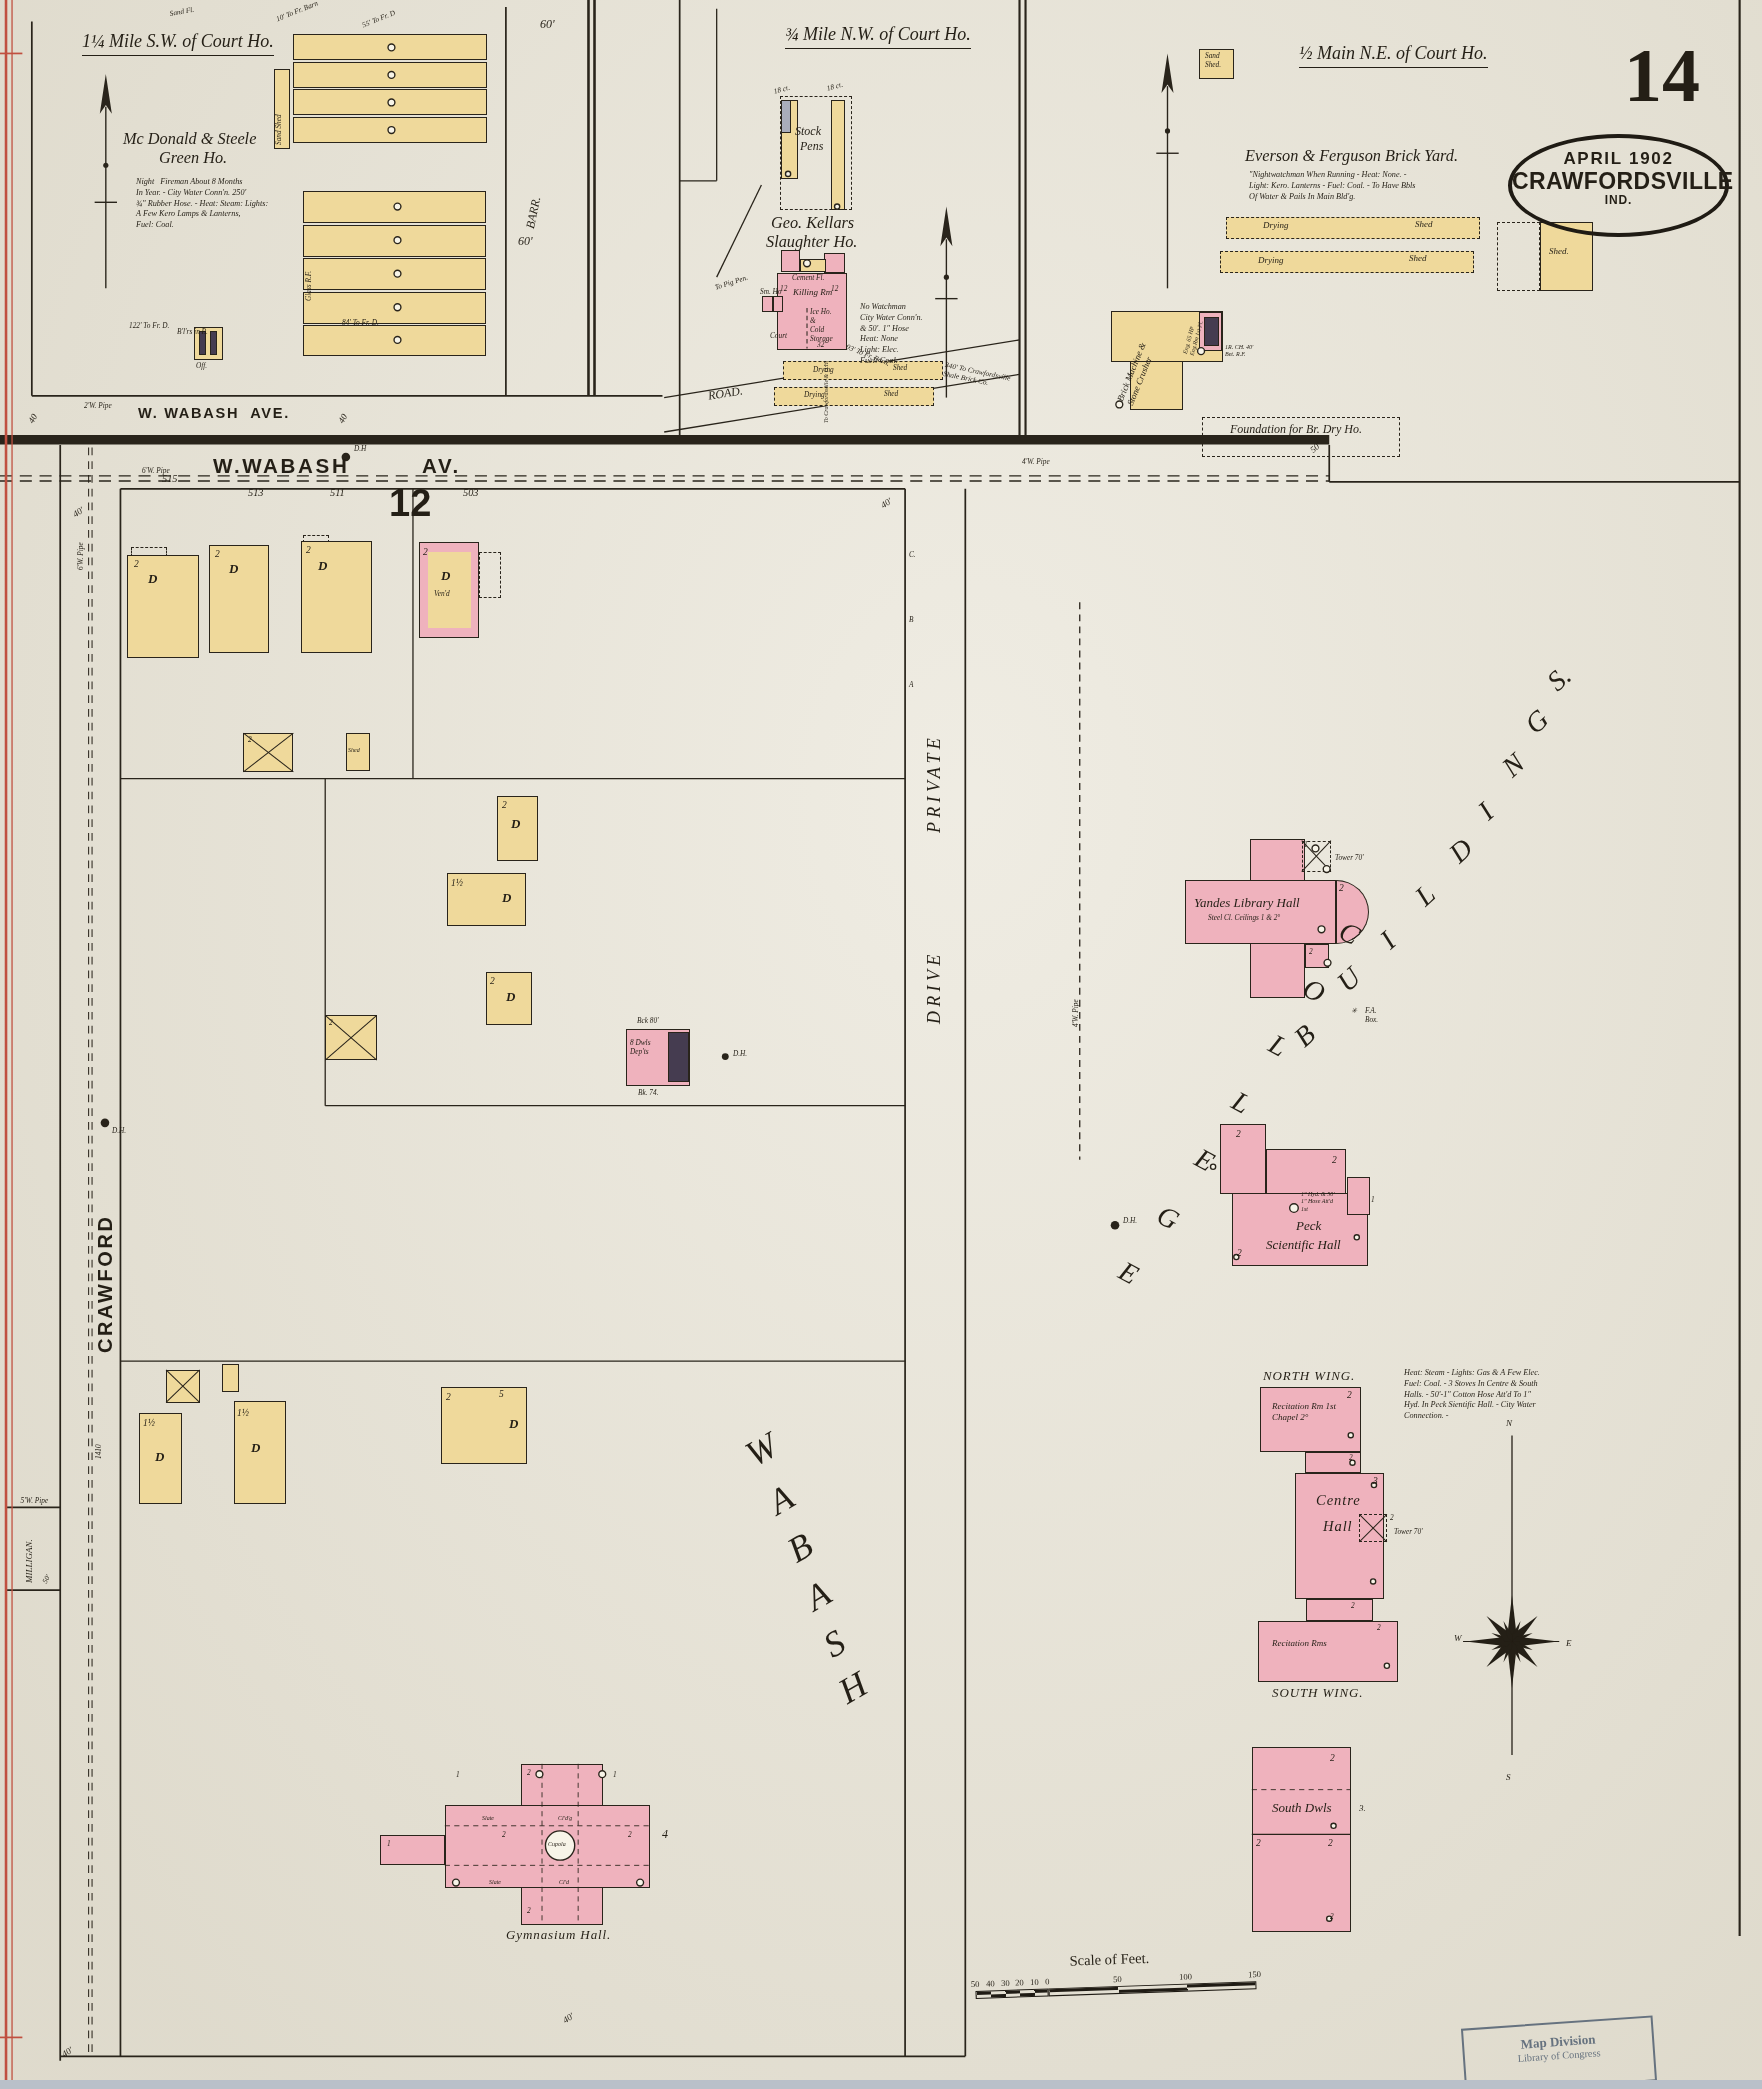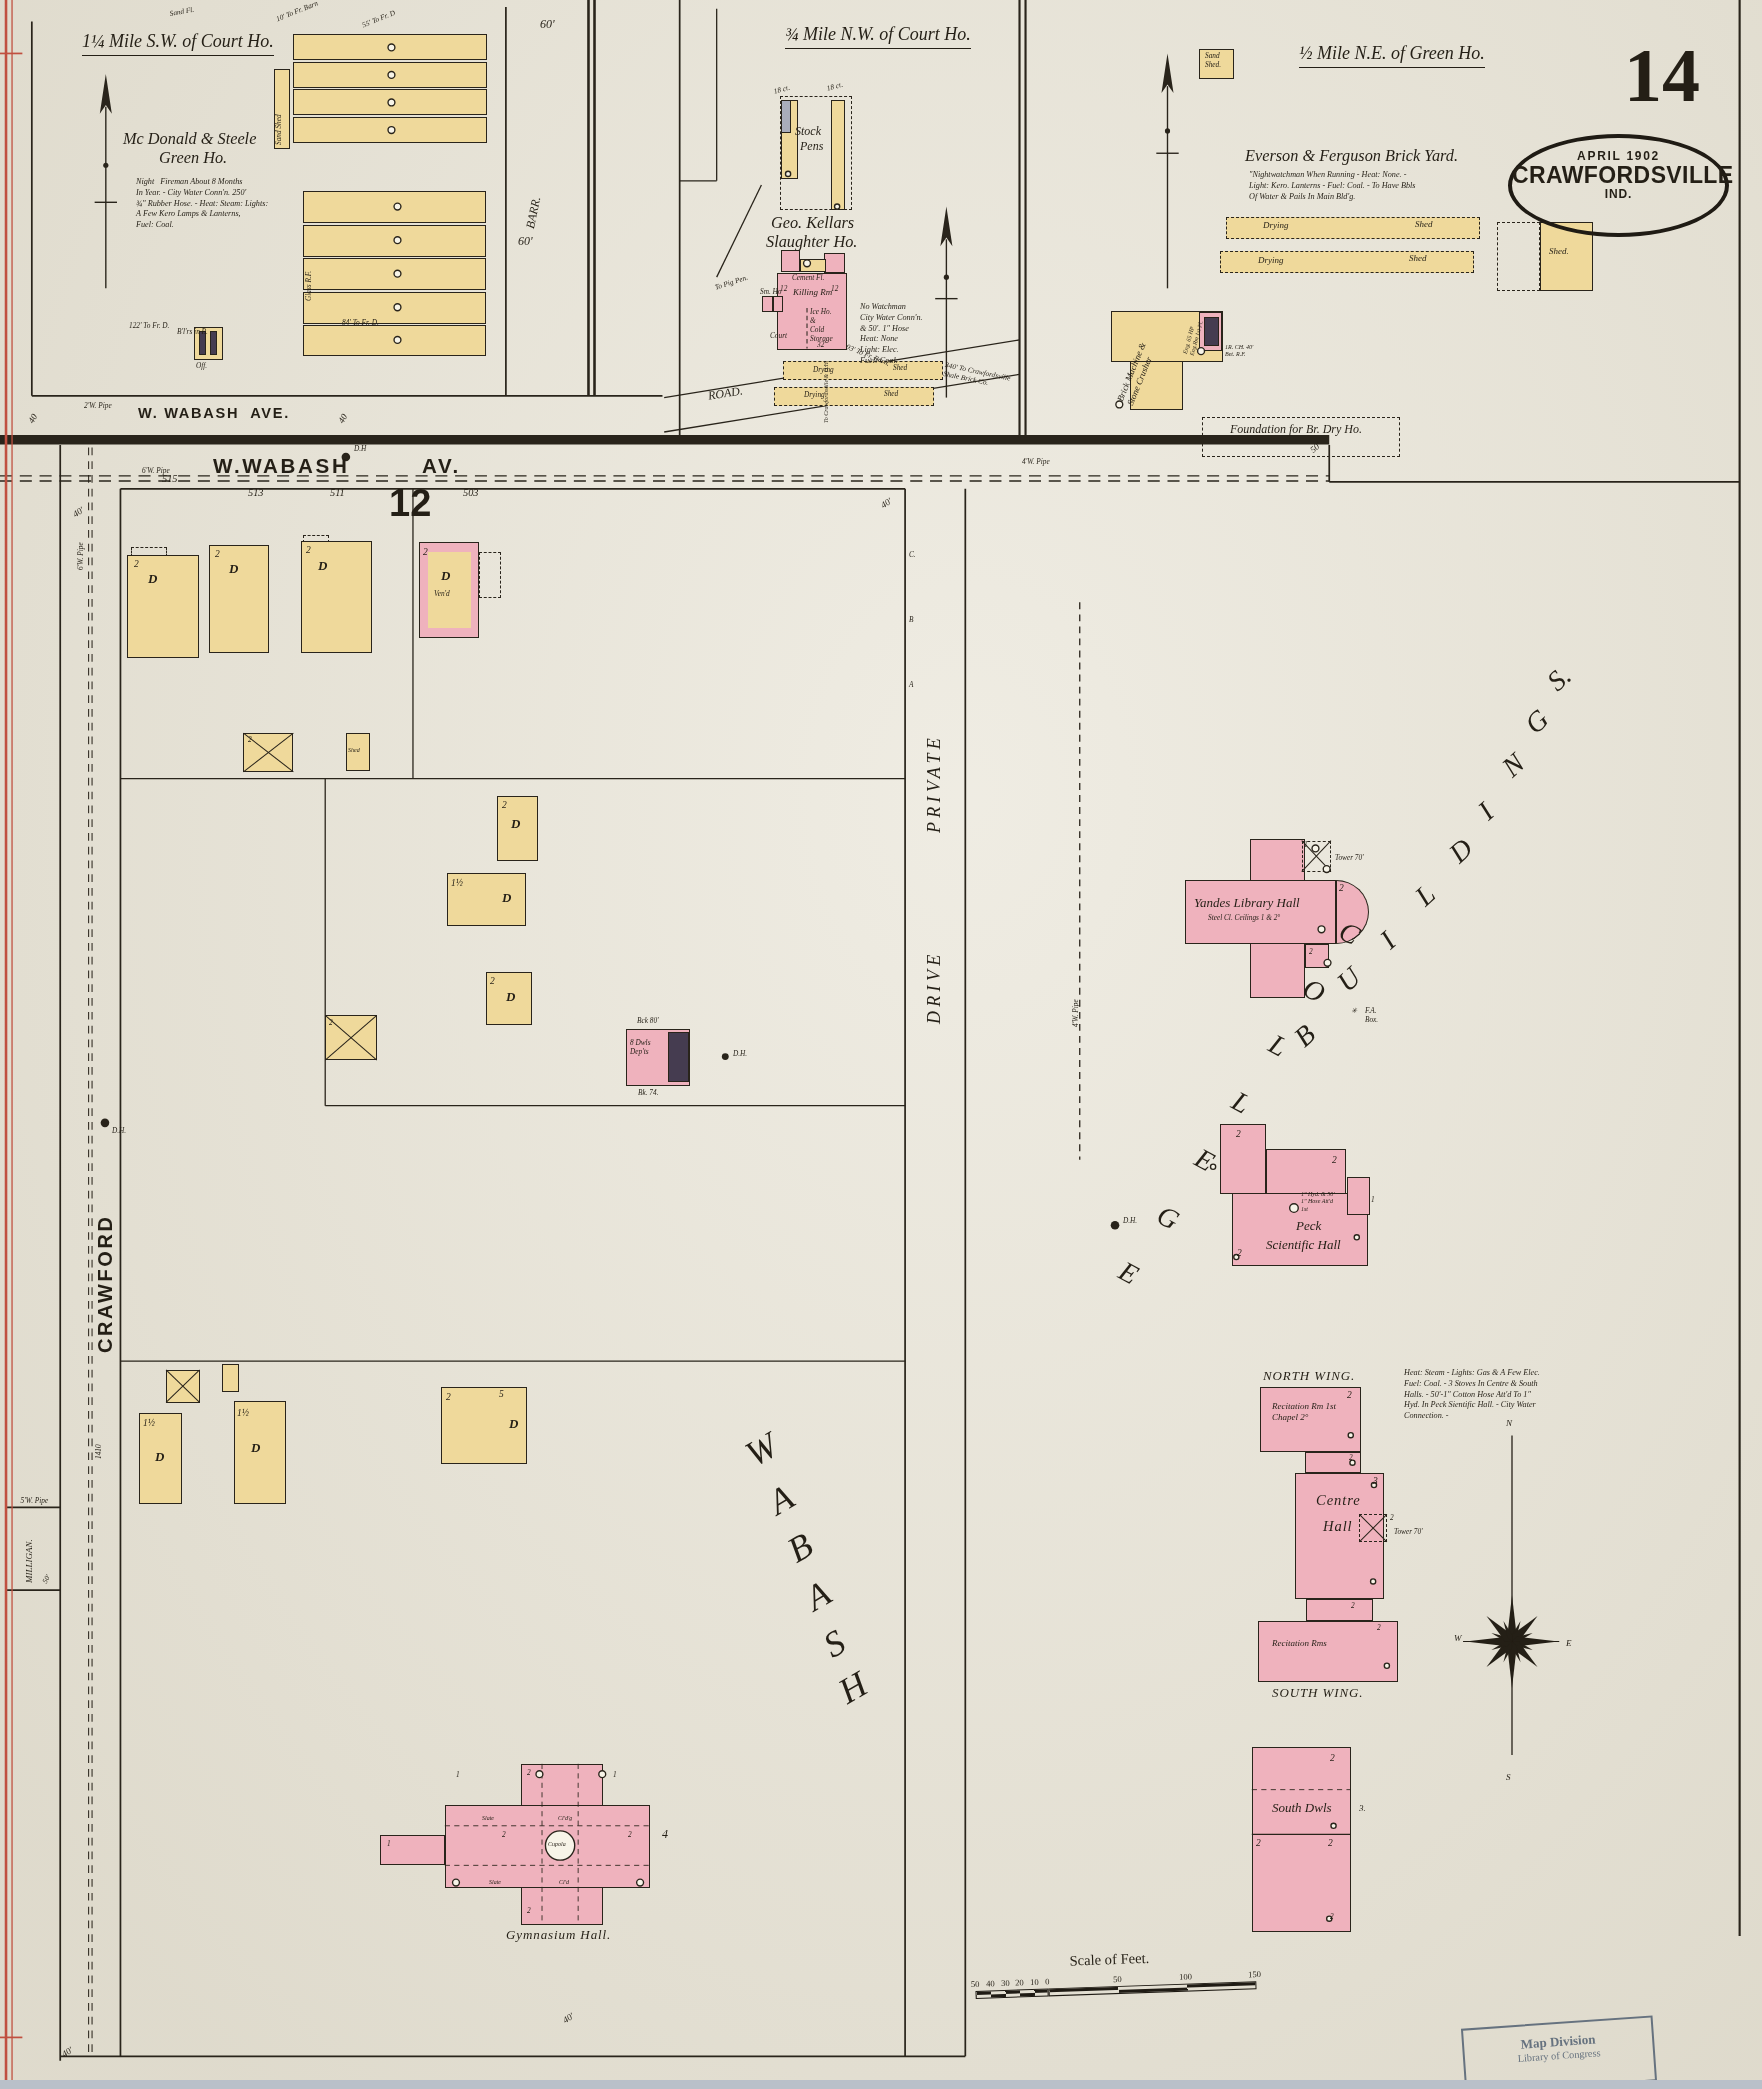--- a/index.html
+++ b/index.html
@@ -33,21 +33,21 @@
   .street{font-size:20.6px;letter-spacing:2.6px}
   .street2{font-size:14.6px;letter-spacing:1.7px}
   .vstreet{font-size:20px;letter-spacing:2.6px}
   .vstreet2{font-size:18px;letter-spacing:4.3px}
   .blocknum{font-size:38px}
   .pagenum{font-size:76px;font-weight:bold;font-style:normal}
   .bigA{font-size:36px}
   .bigB{font-size:28px}
   .oval{position:absolute;left:1508px;top:134px;width:213px;height:95px;border:4.3px solid #1f1b14;border-radius:50%;
     text-align:center;font-family:"Liberation Sans",sans-serif;font-weight:bold}
-  .oval .l1{font-size:12px;letter-spacing:1.7px;margin-top:11.2px}
+  .oval .l1{font-size:17px;letter-spacing:1.7px;margin-top:11.2px}
   .oval .l2{font-size:23px;letter-spacing:0.4px;line-height:1.05}
   .oval .l3{font-size:12px;letter-spacing:0.9px}
   #pageno{position:absolute;left:1624px;top:29px}
   .stamp{position:absolute;left:1463px;top:2022px;width:188px;height:62px;transform:rotate(-4deg);
     border:2.6px double #66727f;color:#66727f;text-align:center;font-family:"Liberation Serif",serif}
   .stamp .s1{font-size:13px;font-weight:bold;margin-top:10.3px}
   .stamp .s2{font-size:10.3px}
   #scalebar{position:absolute;left:962px;top:1948px;width:310px;height:55px;transform:rotate(-2deg)}
   #scalebar .st{position:absolute;left:108px;top:5.2px;font-size:14.6px;font-style:normal}
   #scalebar .tick{position:absolute;top:26px;font-size:8.6px;font-style:normal}
@@ -357,21 +357,21 @@
     <div class="lbl tiny" style="left: 714px; top: 284px; transform: rotate(-18deg);">To Pig Pen.</div>
     <div class="lbl tiny" style="left: 848px; top: 343px; transform: rotate(22deg);">93' To Fr. Barn.</div>
     <div class="lbl tiny2" style="left: 823px; top: 423px; transform: rotate(-90deg);">To Crawfordsville &amp; O.H.</div>
     <div class="lbl med" style="left: 707px; top: 389px; transform: rotate(-9deg);">ROAD.</div>
     <div class="lbl tiny" style="left: 813px; top: 366px;">Drying</div>
     <div class="lbl tiny" style="left: 893px; top: 364px;">Shed</div>
     <div class="lbl tiny" style="left: 804px; top: 391px;">Drying</div>
     <div class="lbl tiny" style="left: 884px; top: 390px;">Shed</div>
     <div class="lbl tiny" style="left: 946px; top: 361px; transform: rotate(12deg);">340' To Crawfordsville
 Shale Brick Co.</div>
-    <div class="lbl title" style="left: 1299px; top: 43px;">½ Mile N.E. of Green Ho.</div>
+    <div class="lbl title" style="left: 1299px; top: 43px;">½ Main N.E. of Court Ho.</div>
     <div class="lbl tiny" style="left: 1205px; top: 52px;">Sand
 Shed.</div>
     <div class="lbl biz" style="left: 1245px; top: 146px;">Everson &amp; Ferguson Brick Yard.</div>
     <div class="lbl note" style="left: 1249px; top: 170px;">"Nightwatchman When Running - Heat: None. -
 Light: Kero. Lanterns - Fuel: Coal. - To Have Bbls
 Of Water &amp; Pails In Main Bld'g.</div>
     <div class="lbl small" style="left: 1263px; top: 220px;">Drying</div>
     <div class="lbl small" style="left: 1415px; top: 219px;">Shed</div>
     <div class="lbl small" style="left: 1258px; top: 255px;">Drying</div>
     <div class="lbl small" style="left: 1409px; top: 253px;">Shed</div>

